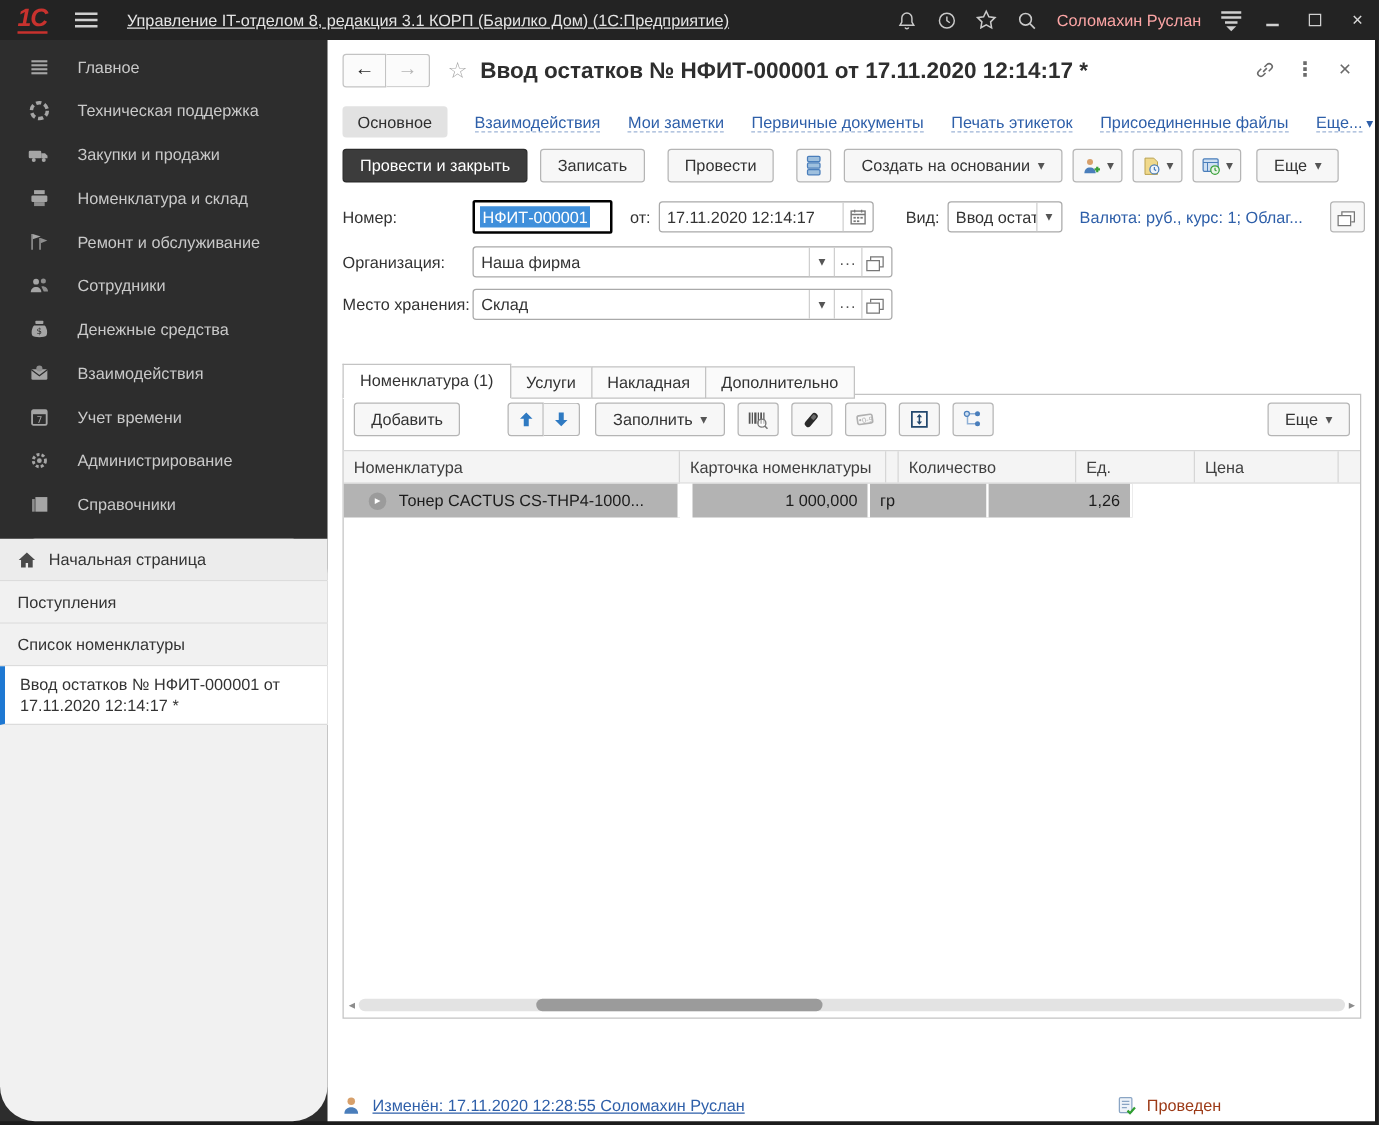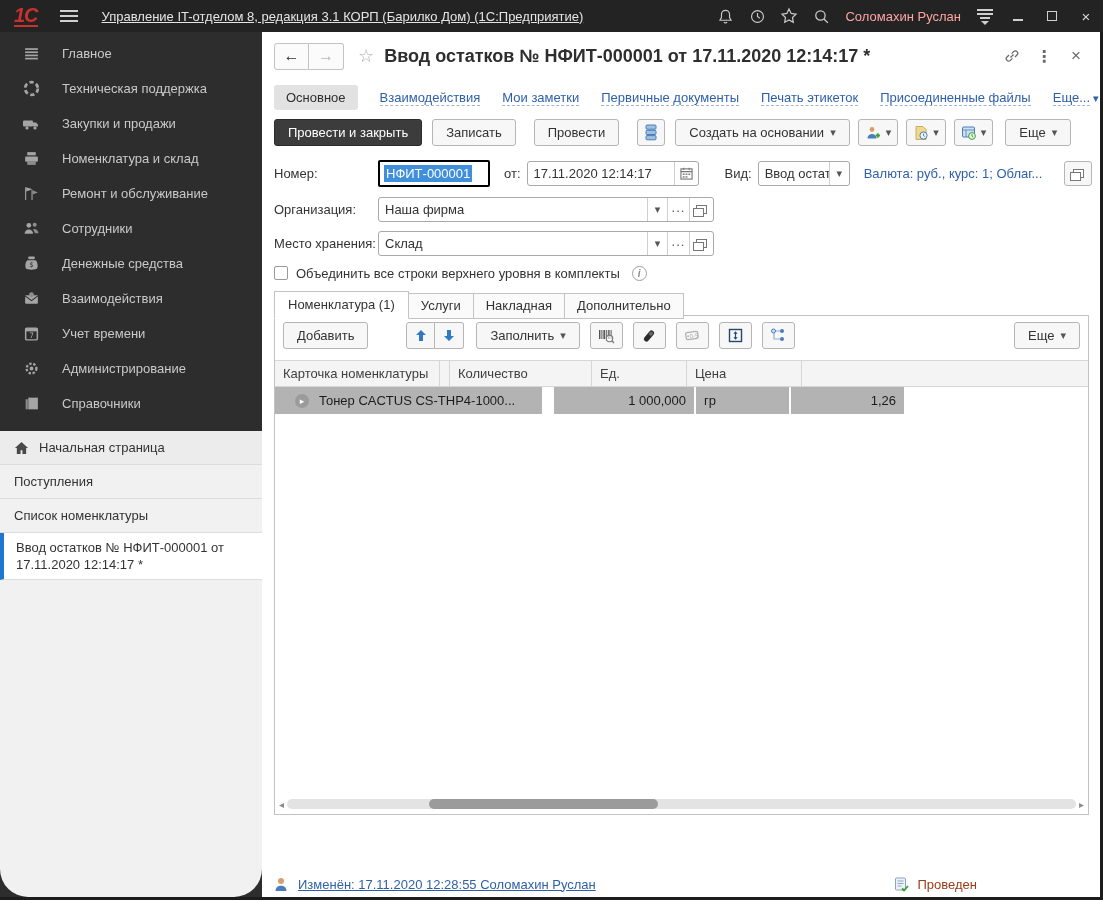--- a/index.html
+++ b/index.html
@@ -465,25 +465,20 @@
         <span class="inpbox" style="width:336px;padding-right:0">
           <span style="flex:1;overflow:hidden;white-space:nowrap">Склад</span>
           <span class="seg arr">▾</span>
           <span class="seg dots">...</span>
           <span class="seg own">
               <span class="openwin"></span>
             </span>
         </span>
       </div>
 
-      <div class="frow" style="top:231px;height:20px">
-        <span class="chk"></span>
-        <span>Объединить все строки верхнего уровня в комплекты</span>
-        <span class="info-ic">i</span>
-      </div>
 
       <div class="gtabs">
         <span class="gtab active">Номенклатура (1)</span>
         <span class="gtab">Услуги</span>
         <span class="gtab">Накладная</span>
         <span class="gtab">Дополнительно</span>
       </div>
 
       <div class="panel">
         <div class="ptoolbar">
@@ -550,20 +545,21 @@
                 <circle cx="12" cy="11" r="2" fill="#4a7ebb"></circle>
               </svg>
           </span>
           <span class="btn pt-more">
               <span>Еще</span>
               <span class="arr">▾</span>
             </span>
         </div>
 
         <div class="ghead">
+          <span class="th c1">Номенклатура</span>
           <span class="th c2">Карточка номенклатуры</span>
           <span class="th cn"></span>
           <span class="th c3">Количество</span>
           <span class="th c4">Ед.</span>
           <span class="th c5">Цена</span>
           <span class="th cf"></span>
         </div>
 
         <div class="grow">
           <span class="td c1">

